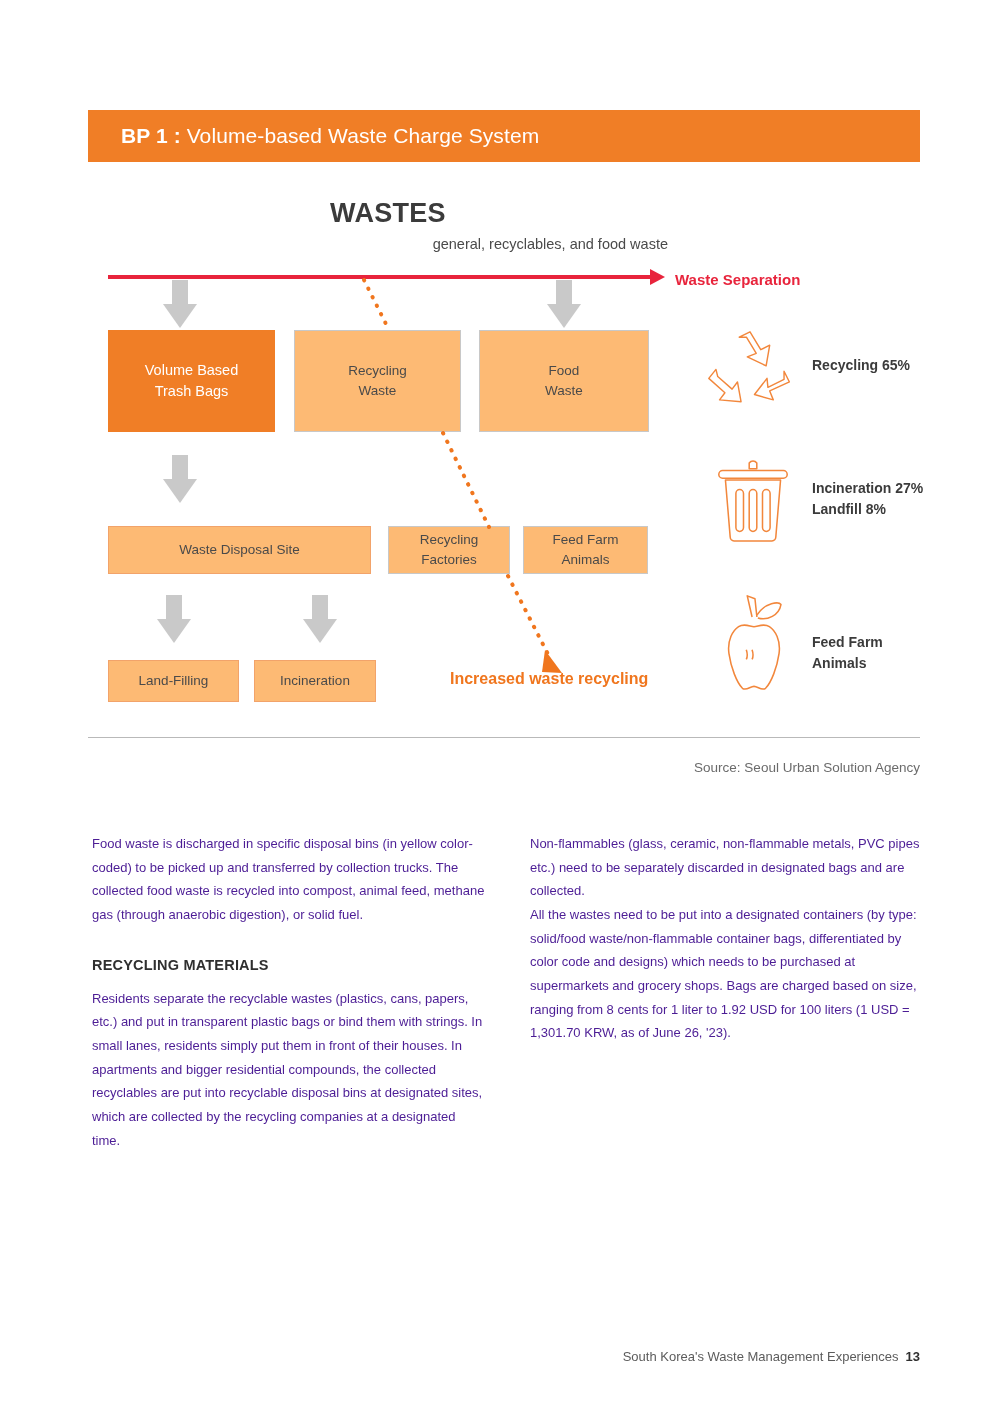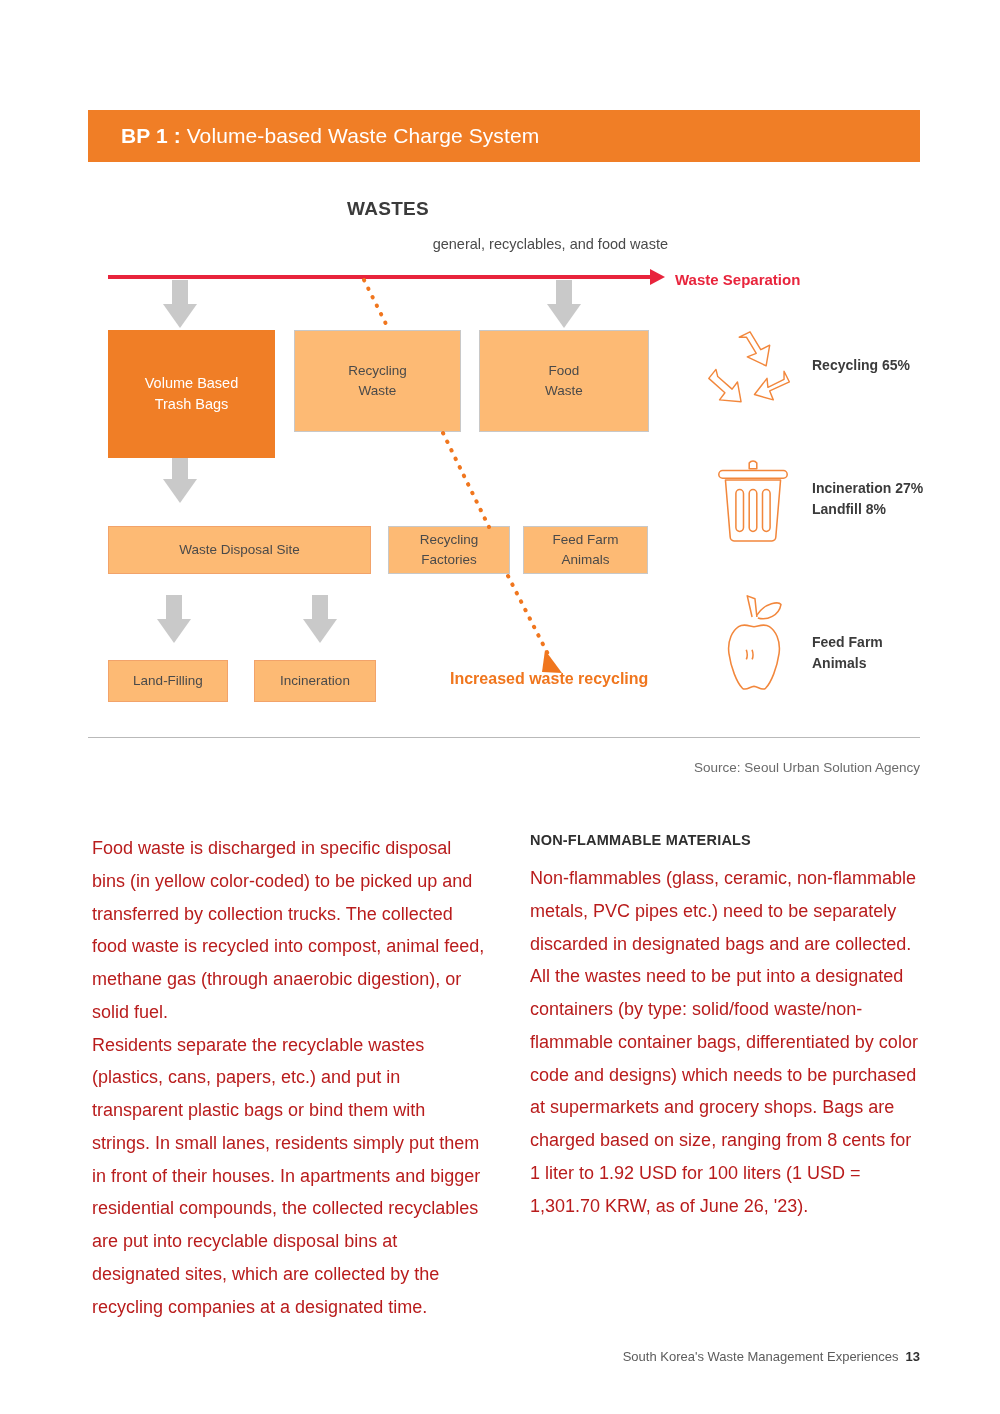--- a/index.html
+++ b/index.html
@@ -45,21 +45,21 @@
     top: 0;
     width: 1000px;
     height: 740px;
   }
   .wastes-title {
     position: absolute;
     left: 108px;
     top: 198px;
     width: 560px;
     text-align: center;
-    font-size: 19px;
+    font-size: 27px;
     font-weight: bold;
     color: #3b3b3b;
     letter-spacing: 0.3px;
   }
   .wastes-sub {
     position: absolute;
     left: 108px;
     top: 236px;
     width: 560px;
     text-align: right;
@@ -196,23 +196,23 @@
 
   .sec-head {
     font-size: 14.5px;
     font-weight: bold;
     color: #2f2f2f;
     letter-spacing: 0.2px;
     margin: 0 0 14px 0;
   }
   .sec-head.spaced { margin-top: 30px; }
   .sec-body {
-    font-size: 18px;
+    font-size: 13px;
     line-height: 1.82;
-    color: #b91c1c;
+    color: #4c1d95;
     margin: 0;
   }
 
   .footer {
     position: absolute;
     right: 80px;
     top: 1349px;
     font-size: 13px;
     color: #5c5c5c;
     white-space: nowrap;
@@ -256,21 +256,21 @@
   </div>
   <div class="garrow" style="left:157px; top:595px;">
     <div class="shaft"></div>
       <div class="head"></div>
   </div>
   <div class="garrow" style="left:303px; top:595px;">
     <div class="shaft"></div>
       <div class="head"></div>
   </div>
 
-  <div class="box orange-fill" style="left:108px; top:330px; width:167px; height:128px;">
+  <div class="box orange-fill" style="left:108px; top:330px; width:167px; height:102px;">
     <span style="white-space:pre-line;">Volume Based
 Trash Bags</span>
   </div>
   <div class="box gray" style="left:294px; top:330px; width:167px; height:102px;">
     <span style="white-space:pre-line;">Recycling
 Waste</span>
   </div>
   <div class="box gray" style="left:479px; top:330px; width:170px; height:102px;">
     <span style="white-space:pre-line;">Food
 Waste</span>
@@ -281,21 +281,21 @@
   </div>
   <div class="box gray" style="left:388px; top:526px; width:122px; height:48px;">
     <span style="white-space:pre-line;">Recycling
 Factories</span>
   </div>
   <div class="box gray" style="left:523px; top:526px; width:125px; height:48px;">
     <span style="white-space:pre-line;">Feed Farm
 Animals</span>
   </div>
 
-  <div class="box orange-outline" style="left:108px; top:660px; width:120px; height:42px;">
+  <div class="box orange-outline" style="left:108px; top:660px; width:131px; height:42px;">
     <span>Land-Filling</span>
   </div>
   <div class="box orange-outline" style="left:254px; top:660px; width:122px; height:42px;">
     <span>Incineration</span>
   </div>
 
   <svg class="dots" viewBox="0 0 1000 740">
     <line x1="364" y1="280" x2="389" y2="330" stroke="#F0761E" stroke-width="4" stroke-linecap="round" stroke-dasharray="0.5 9"></line>
     <line x1="443" y1="433" x2="489" y2="527" stroke="#F0761E" stroke-width="4" stroke-linecap="round" stroke-dasharray="0.5 9"></line>
     <line x1="508" y1="576" x2="551" y2="660" stroke="#F0761E" stroke-width="4" stroke-linecap="round" stroke-dasharray="0.5 9"></line>
@@ -338,24 +338,24 @@
   <div class="icon-label" style="left:812px; top:632px;">Feed Farm
 Animals</div>
 
 </div>
 
 <div class="rule top"></div>
 <div class="source">Source: Seoul Urban Solution Agency</div>
 
 <div class="col left">
   <p class="sec-body">Food waste is discharged in specific disposal bins (in yellow color-coded) to be picked up and transferred by collection trucks.  The collected food waste is recycled into compost, animal feed, methane gas (through anaerobic digestion), or solid fuel.</p>
+  <p class="sec-head spaced">RECYCLING MATERIALS</p>
   <p class="sec-body">Residents separate the recyclable wastes (plastics, cans, papers, etc.) and put in transparent plastic bags or bind them with strings. In small lanes, residents simply put them in front of their houses. In apartments and bigger residential compounds, the collected recyclables are put into recyclable disposal bins at designated sites, which are collected by the recycling companies at a designated time.</p>
 </div>
 
 <div class="col right">
-  <p class="sec-head">NON-FLAMMABLE MATERIALS</p>
   <p class="sec-body">Non-flammables (glass, ceramic, non-flammable metals, PVC pipes etc.) need to be separately discarded in designated bags and are collected.</p>
   <p class="sec-body"> All the wastes need to be put into a designated containers (by type: solid/food waste/non-flammable container bags, differentiated by color code and designs) which needs to be purchased at supermarkets and grocery shops. Bags are charged based on size, ranging from 8 cents for 1 liter to 1.92 USD for 100 liters (1 USD = 1,301.70 KRW, as of June 26, '23).</p>
 </div>
 
 <div class="footer">
   <span>South Korea's Waste Management Experiences</span><span class="pg">13</span>
 </div>
 
 </body></html>

